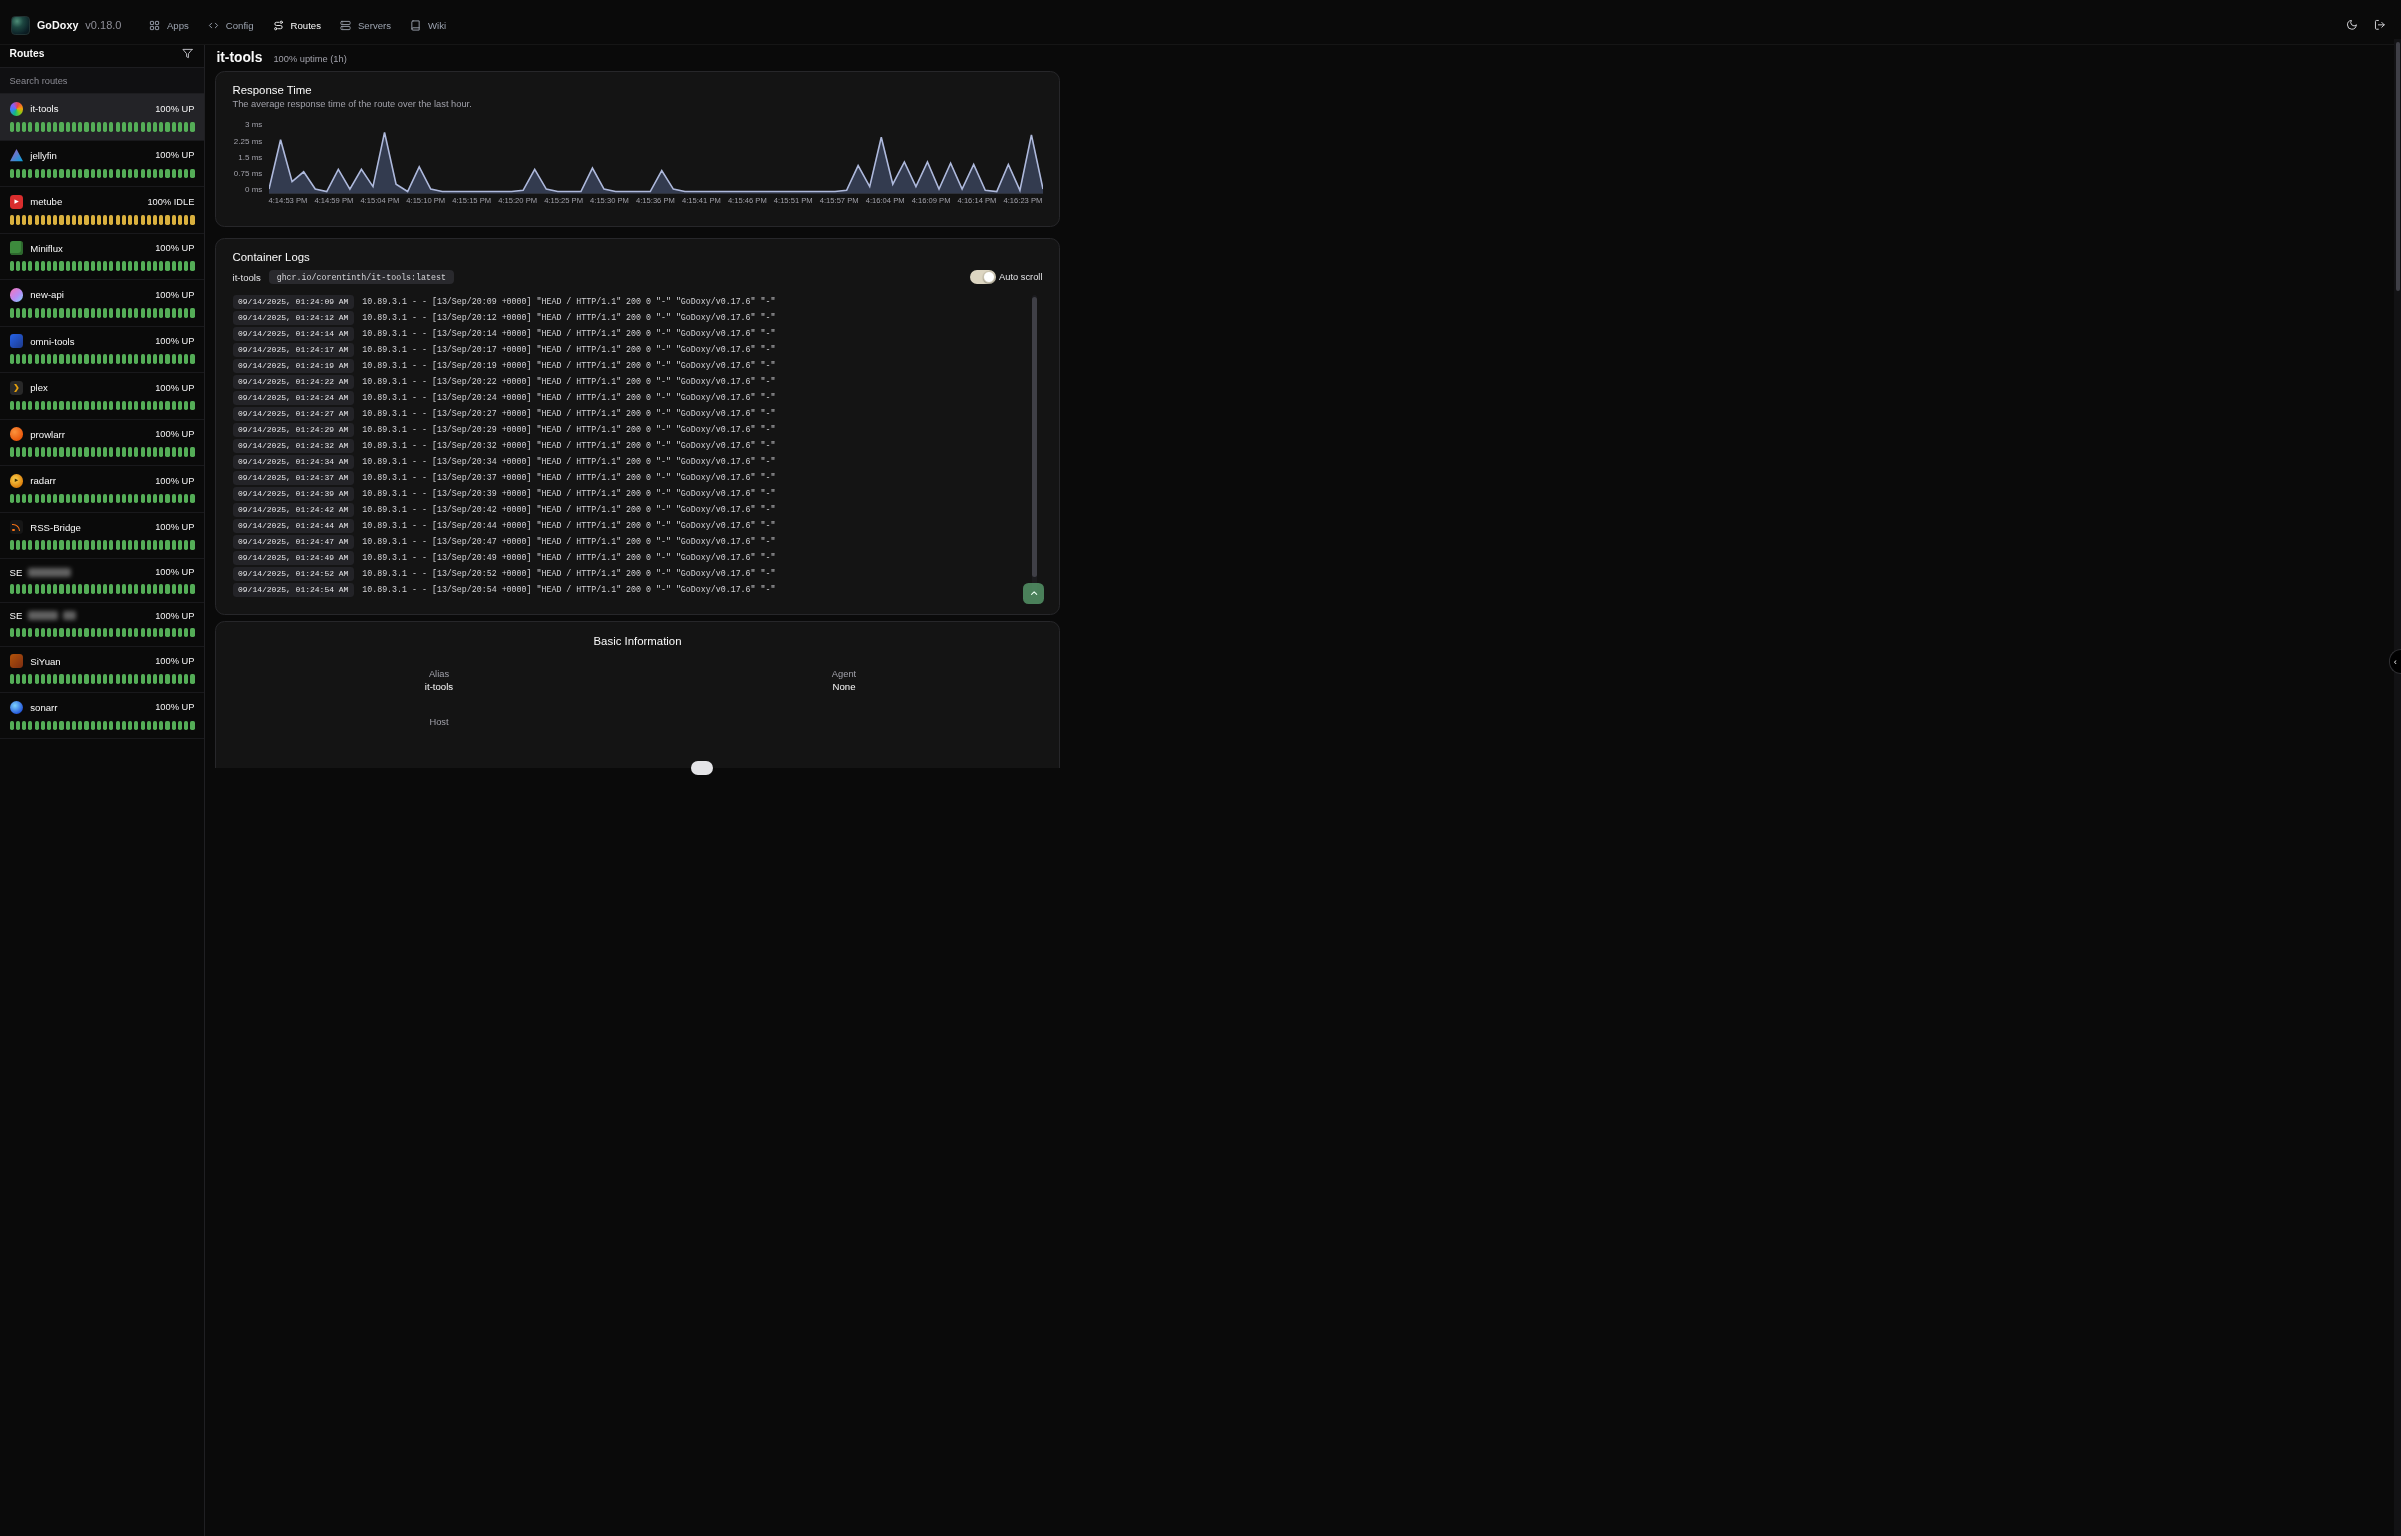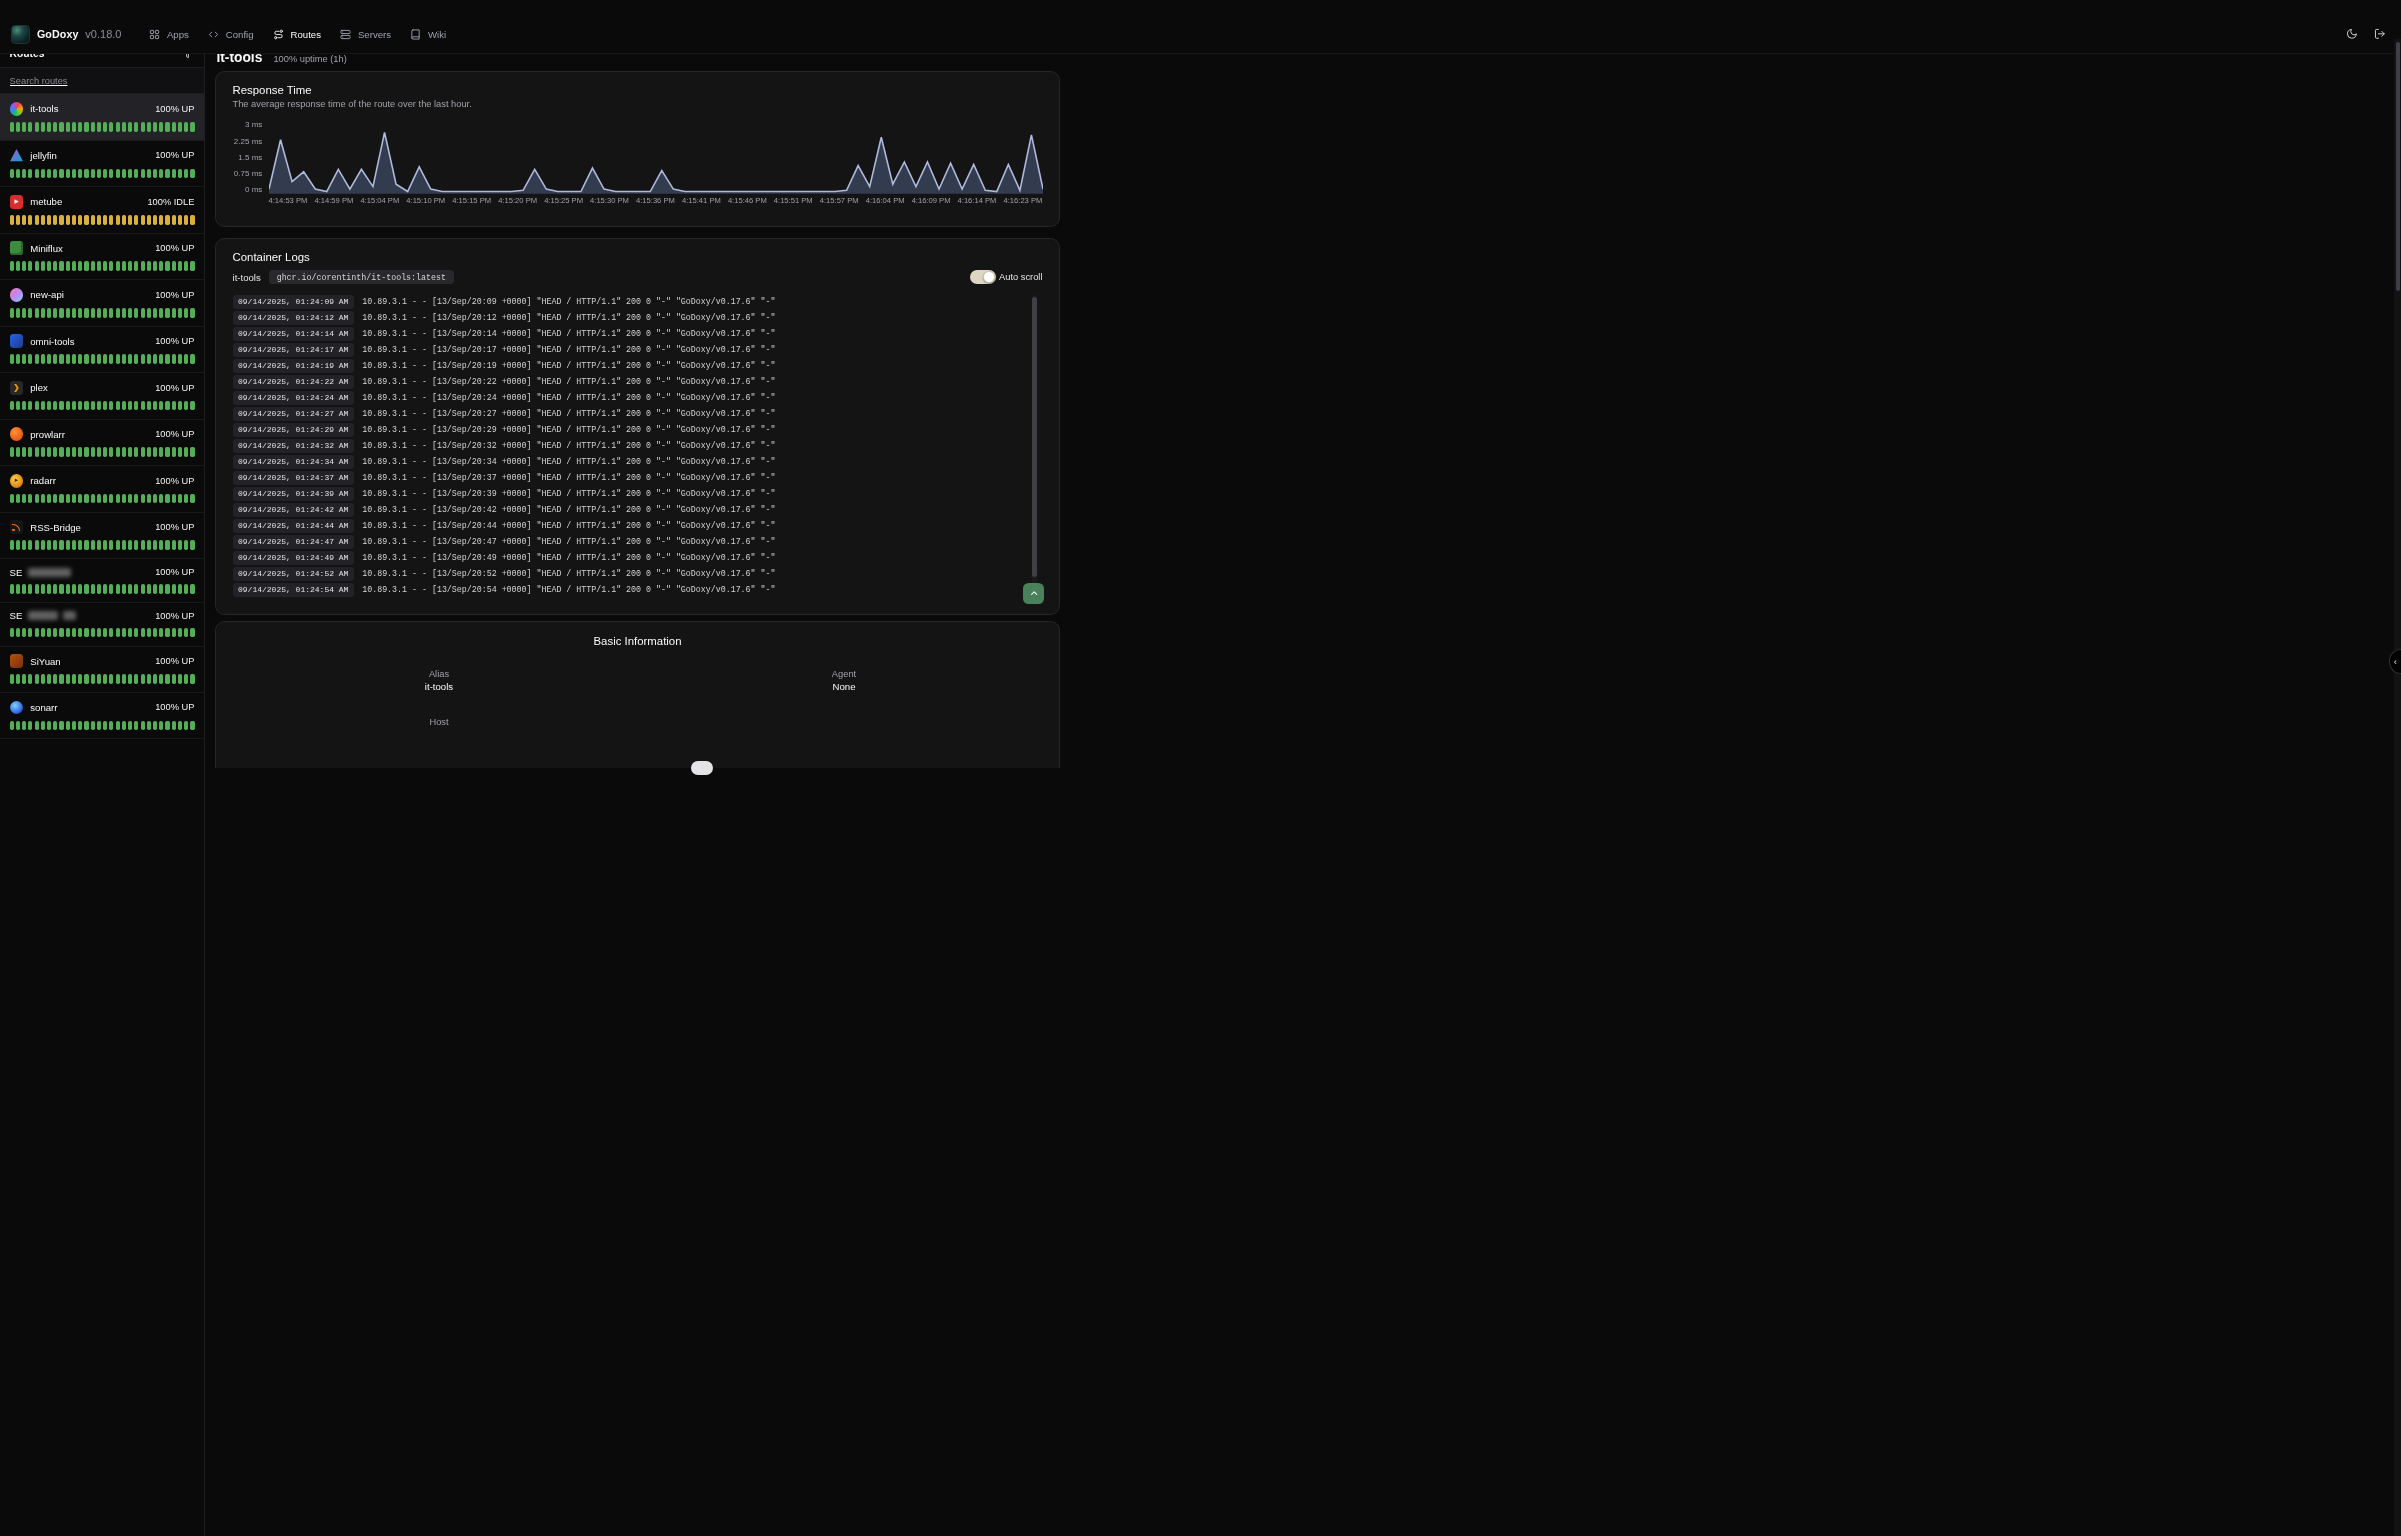--- a/index.html
+++ b/index.html
@@ -1,20 +1,20 @@
 <!DOCTYPE html>
 <html style="font-size:11px"><head>
 <meta charset="utf-8">
 <style>
   * { margin:0; padding:0; box-sizing:border-box; }
   html,body { width:1201px; height:768px; background:#0a0a0a; color:#fafafa;
     font-family:"Liberation Sans", sans-serif; overflow:hidden; position:relative; }
 
   
-  .navbar { position:fixed; top:15px; left:0; right:0; height:39px; display:flex; align-items:center;
+  .navbar { position:fixed; top:6px; left:0; right:0; height:39px; display:flex; align-items:center;
     padding:0 15px 0 11px; background:#0a0a0a; border-bottom:0.7px solid #161616; z-index:20; }
   .brand { display:flex; align-items:center; gap:6.9px; margin-right:27.5px; }
   .logo { width:19px; height:19px; border-radius:4.1px;
     background: radial-gradient(circle at 30% 25%, #4e8d77 0%, #1d4741 35%, #0c2026 75%, #091317 100%);
     border:0.7px solid #233; }
   .brand-name { font-weight:700; font-size:10.7px; letter-spacing:0.1px; }
   .brand-ver { color:#8f8f98; font-size:11px; }
   .nav-links { display:flex; gap:19px; align-items:center; }
   .nav-link { display:flex; gap:7px; align-items:center; color:#9ca3af; font-size:9.6px; cursor:pointer; }
   .nav-link.active { color:#fafafa; }
@@ -22,21 +22,21 @@
   .nav-right { margin-left:auto; display:flex; gap:16.5px; align-items:center; color:#d4d4d8; }
   .icon-btn { display:flex; align-items:center; justify-content:center; cursor:pointer; color:#d4d4d8; }
 
   
   .sidebar { position:fixed; top:39px; left:0; width:205px; bottom:0; background:#0a0a0a;
     border-right:0.7px solid #202023; overflow:hidden; z-index:10; }
   .sidebar-header { display:flex; align-items:center; justify-content:space-between; padding:9px 11px 8.3px 9.6px; }
   .sidebar-title { font-size:10.3px; font-weight:600; }
   .search-row { border-top:0.7px solid #1d1d20; border-bottom:0.7px solid #1d1d20; background:#101012; }
   .search-input { width:100%; background:transparent; border:none; outline:none; padding:7.6px 9.6px;
-    color:#fafafa; font-size:9.3px; font-family:"Liberation Sans",sans-serif;text-decoration:underline; }
+    color:#fafafa; font-size:9.3px; font-family:"Liberation Sans",sans-serif; }
   .search-input::placeholder { color:#8b8b93; }
   .route-list { overflow:hidden; height:calc(100% - 62px); }
   .route-item { padding:7.6px 9.6px 8.3px; border-bottom:0.7px solid #19191c; cursor:pointer; }
   .route-item.selected { background:#232327; }
   .route-top { display:flex; align-items:center; gap:6.9px; margin-bottom:6.2px; }
   .route-name { font-size:9.6px; display:flex; align-items:center; }
   .route-status { margin-left:auto; font-size:9.3px; color:#f4f4f5; }
   .bars { display:flex; gap:2.1px; width:100%; }
   .bar { flex:1; height:9.6px; border-radius:1.7px; background:#54ad57; }
   .bar.idle { background:#d9b03e; }

